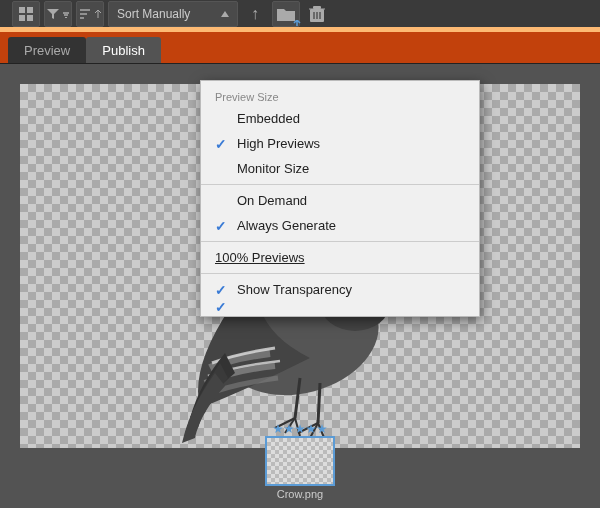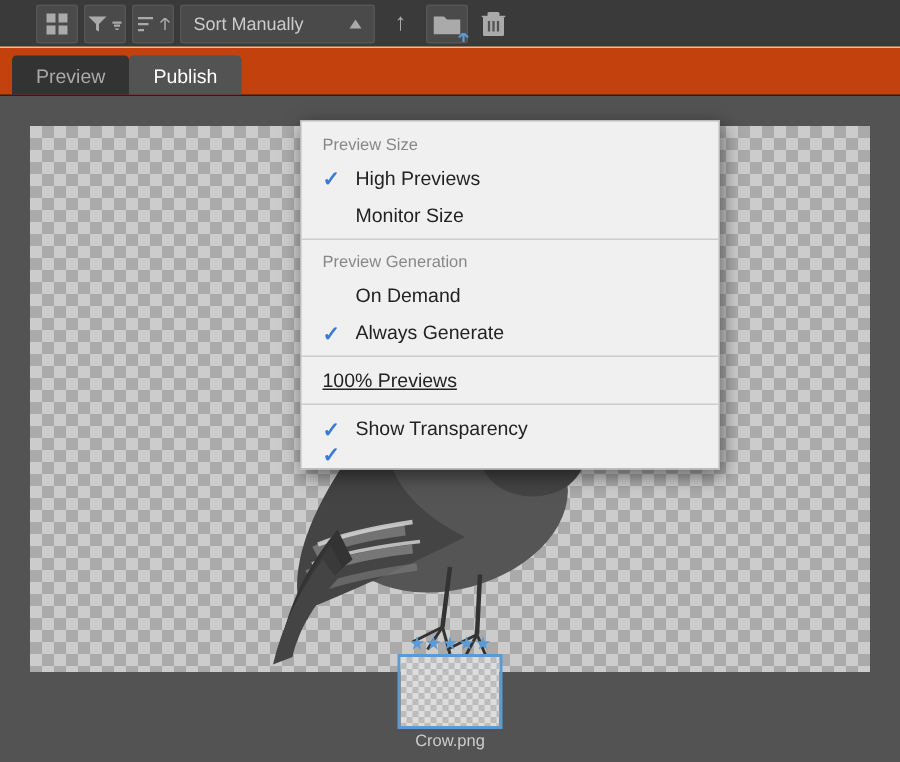--- a/index.html
+++ b/index.html
@@ -12,23 +12,23 @@
       color: #ccc;
       overflow: hidden;
     }
 
     
     .toolbar {
       height: 32px;
       background: #3a3a3a;
       display: flex;
       align-items: center;
-      padding: 0 24px;
+      padding: 0 12px;
       gap: 4px;
-      border-bottom: 1px solid #fdba74;
+      border-bottom: 5px solid #fdba74;
     }
     .toolbar-icon {
       width: 28px;
       height: 26px;
       display: flex;
       align-items: center;
       justify-content: center;
       background: #4a4a4a;
       border: 1px solid #555;
       border-radius: 2px;
@@ -325,30 +325,32 @@
       <line x1="148" y1="215" x2="128" y2="225" stroke="#333" stroke-width="2"></line>
       <line x1="148" y1="215" x2="140" y2="230" stroke="#333" stroke-width="2"></line>
       <line x1="148" y1="215" x2="155" y2="232" stroke="#333" stroke-width="2"></line>
     </svg>
   </div>
 
   <div class="dropdown-menu">
     <div class="menu-section-label">Preview Size</div>
 
     <div class="menu-item">
+      <span>Embedded</span>
+    </div>
+    <div class="menu-item">
       <span class="checkmark">✓</span>
       <span>High Previews</span>
     </div>
     <div class="menu-item">
       <span>Monitor Size</span>
     </div>
 
     <div class="menu-divider"></div>
 
-    <div class="menu-section-label">Preview Generation</div>
 
     <div class="menu-item">
       <span>On Demand</span>
     </div>
     <div class="menu-item">
       <span class="checkmark">✓</span>
       <span>Always Generate</span>
     </div>
 
     <div class="menu-divider"></div>

